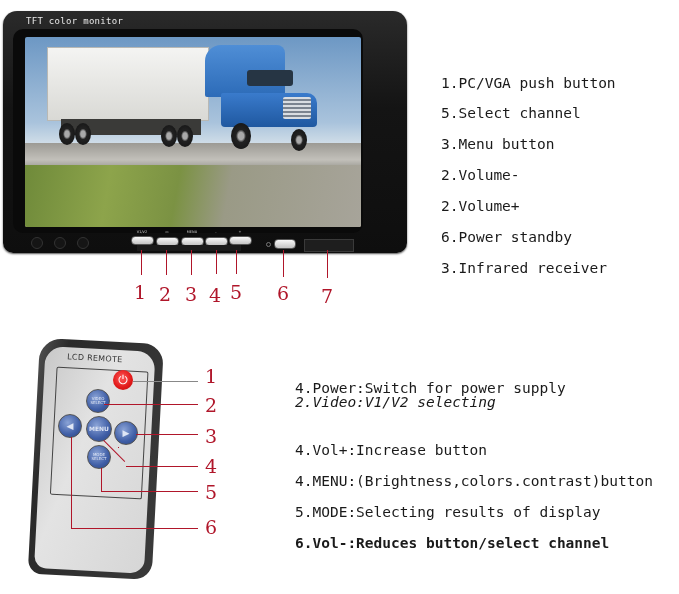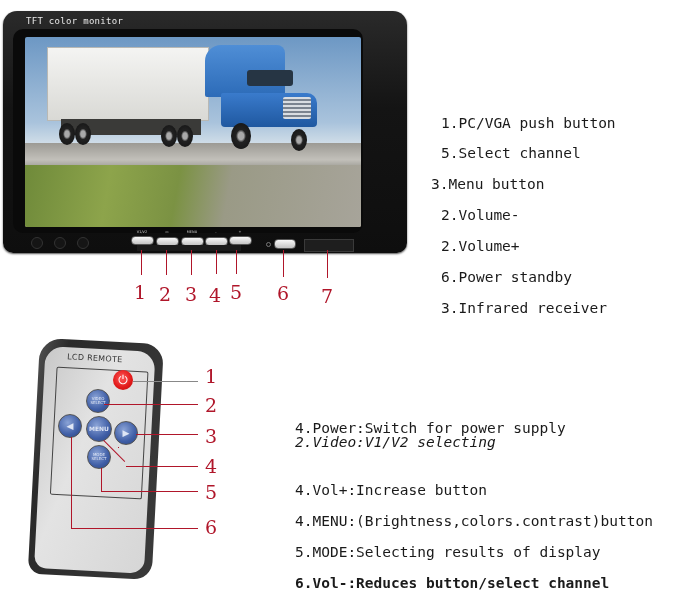--- a/index.html
+++ b/index.html
@@ -26,21 +26,21 @@
   .speaker{width:10px;height:10px;border-radius:50%;border:1px solid #333;background:#151515;}
   .mbtn{height:7px;border-radius:4px;background:linear-gradient(#f8f8f8,#c4c4c4);border:1px solid #555;}
   .mbtn-label{font-family:"DejaVu Sans","Liberation Sans",sans-serif;font-size:3.5px;color:#cfcfcf;text-align:center;}
   .led{width:3px;height:3px;border-radius:50%;border:1px solid #777;}
   .ir-window{left:301px;top:228px;width:48px;height:11px;background:#1e1e1e;border:1px solid #3a3a3a;}
 
   .callout-line{width:1px;background:#b0162a;}
   .callout-num{font-family:"DejaVu Serif","Liberation Serif",serif;font-size:19px;color:#b0162a;}
 
   
-  .legend{font-family:"DejaVu Sans Mono","Liberation Mono",monospace;font-size:14.5px;color:#1a1a1a;white-space:nowrap;margin-top:40px;}
+  .legend{font-family:"DejaVu Sans Mono","Liberation Mono",monospace;font-size:14.5px;color:#1a1a1a;white-space:nowrap;}
 
   
   .remote{left:40px;top:341px;width:124px;height:236px;background:linear-gradient(100deg,#505050,#2a2a2a 18%,#3a3a3a);border-radius:22px 20px 18px 14px;transform:rotate(3deg);transform-origin:60px 0;}
   .remote-face{left:6px;top:8px;width:110px;height:222px;background:linear-gradient(110deg,#c8c8c8,#e3e3e3 40%,#d6d6d6);border-radius:18px 18px 14px 12px;}
   .remote-title{left:22px;top:5px;font-family:"DejaVu Sans","Liberation Sans",sans-serif;font-size:8px;color:#333;letter-spacing:0.3px;}
   .keypad{left:12px;top:20px;width:90px;height:126px;border:1px solid #444;border-radius:2px;}
   .rbtn{border-radius:50%;background:radial-gradient(circle at 40% 35%,#8aa3d6,#3f5ea6 60%,#2c467f);border:1px solid #555;color:#dfe6f5;font-family:"DejaVu Sans","Liberation Sans",sans-serif;display:flex;align-items:center;justify-content:center;text-align:center;line-height:1;}
   .power-btn{border-radius:50%;background:radial-gradient(circle at 45% 40%,#ff5a5a,#e01818 60%,#b50f0f);color:#fff;display:flex;align-items:center;justify-content:center;font-size:12px;}
   .r-line{background:#b0162a;}
   .r-line-gray{background:#888;}
@@ -102,21 +102,21 @@
 <div class="abs callout-num" style="left:134px;top:281px;">1</div>
 <div class="abs callout-num" style="left:159px;top:283px;">2</div>
 <div class="abs callout-num" style="left:185px;top:283px;">3</div>
 <div class="abs callout-num" style="left:209px;top:284px;">4</div>
 <div class="abs callout-num" style="left:230px;top:281px;">5</div>
 <div class="abs callout-num" style="left:277px;top:282px;">6</div>
 <div class="abs callout-num" style="left:321px;top:285px;">7</div>
 
 <div class="abs legend" style="left:441px;top:75px;">1.PC/VGA push button</div>
 <div class="abs legend" style="left:441px;top:105px;">5.Select channel</div>
-<div class="abs legend" style="left:431px;top:136px;">3.Menu button</div>
+<div class="abs legend" style="left:441px;top:136px;">3.Menu button</div>
 <div class="abs legend" style="left:441px;top:167px;">2.Volume-</div>
 <div class="abs legend" style="left:441px;top:198px;">2.Volume+</div>
 <div class="abs legend" style="left:441px;top:229px;">6.Power standby</div>
 <div class="abs legend" style="left:441px;top:260px;">3.Infrared receiver</div>
 
 <div class="abs remote">
   <div class="abs remote-face">
     <div class="abs remote-title">LCD REMOTE</div>
     <div class="abs keypad"></div>
   </div>

